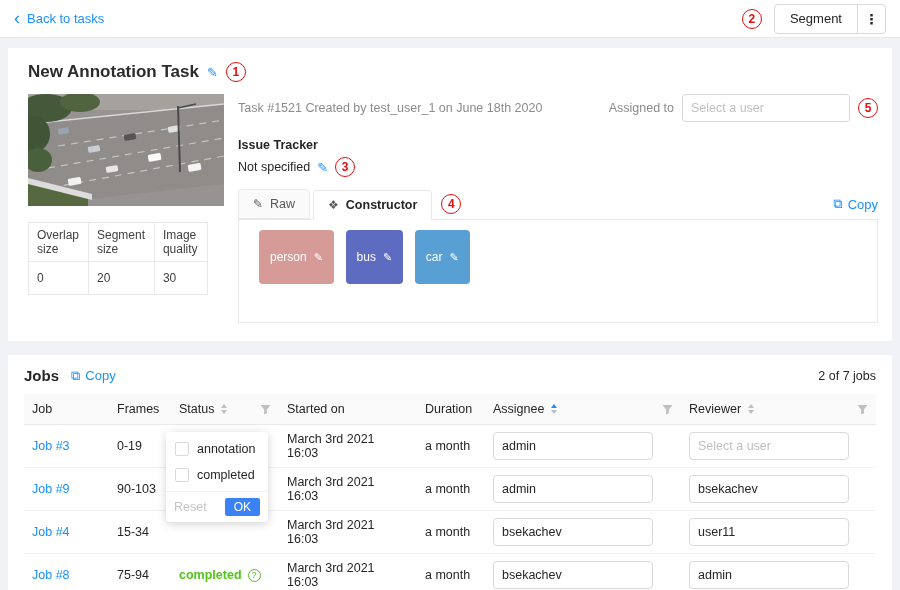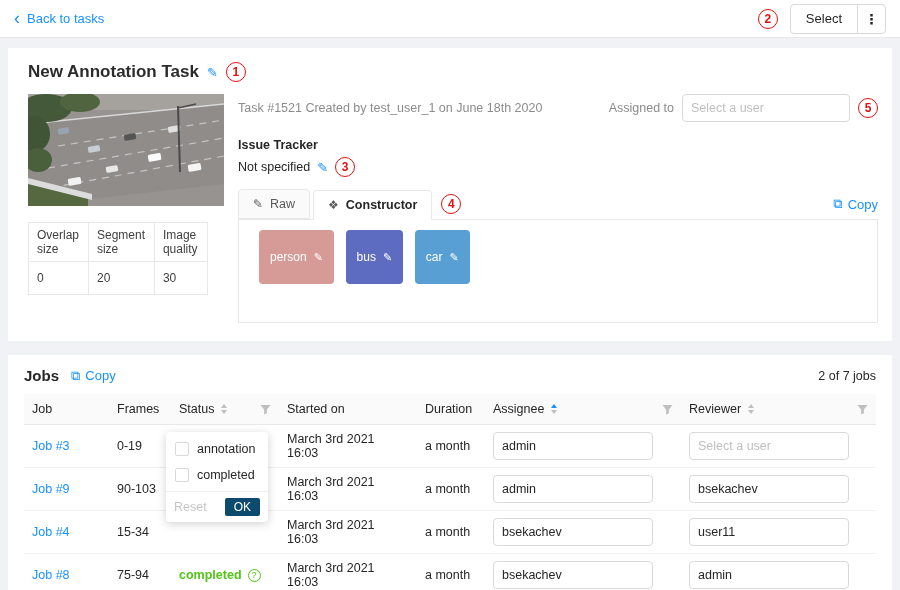--- a/index.html
+++ b/index.html
@@ -127,34 +127,34 @@
 
   
   .filter-dropdown {
     position:absolute; left:158px; top:77px; width:102px; background:#fff; z-index:10;
     border-radius:4px; box-shadow:0 2px 10px rgba(0,0,0,.18); padding-top:4px;
   }
   .filter-option { display:flex; align-items:center; gap:8px; padding:6px 9px; font-size:12.5px; color:#262626; cursor:pointer; }
   .checkbox { width:14px; height:14px; min-width:14px; border:1px solid #d9d9d9; border-radius:2px; background:#fff; }
   .filter-footer { display:flex; align-items:center; justify-content:space-between; border-top:1px solid #f0f0f0; padding:6px 8px; margin-top:3px; }
   .reset-btn { font-size:12.5px; color:#c5c5c5; cursor:pointer; }
-  .ok-btn { background:#0c4a6e; color:#fff; border:none; border-radius:2px; font-size:12px; padding:2px 9px; cursor:pointer; font-family:inherit; }
+  .ok-btn { background:#3b82f6; color:#fff; border:none; border-radius:2px; font-size:12px; padding:2px 9px; cursor:pointer; font-family:inherit; }
 </style>
 </head>
 <body>
 
 <header class="topbar">
   <a class="back-link">
     <span class="back-chevron">‹</span>
     <span>Back to tasks</span>
   </a>
   <div class="topbar-right">
     <span class="annot">2</span>
     <div class="actions-btn">
-      <span class="label">Select</span>
+      <span class="label">Segment</span>
       <span class="more">⋮</span>
     </div>
   </div>
 </header>
 
 <section class="card task-card">
   <div class="title-row">
     <h1 class="page-title">New Annotation Task</h1>
     <span class="edit-ic">✎</span>
     <span class="annot">1</span>

